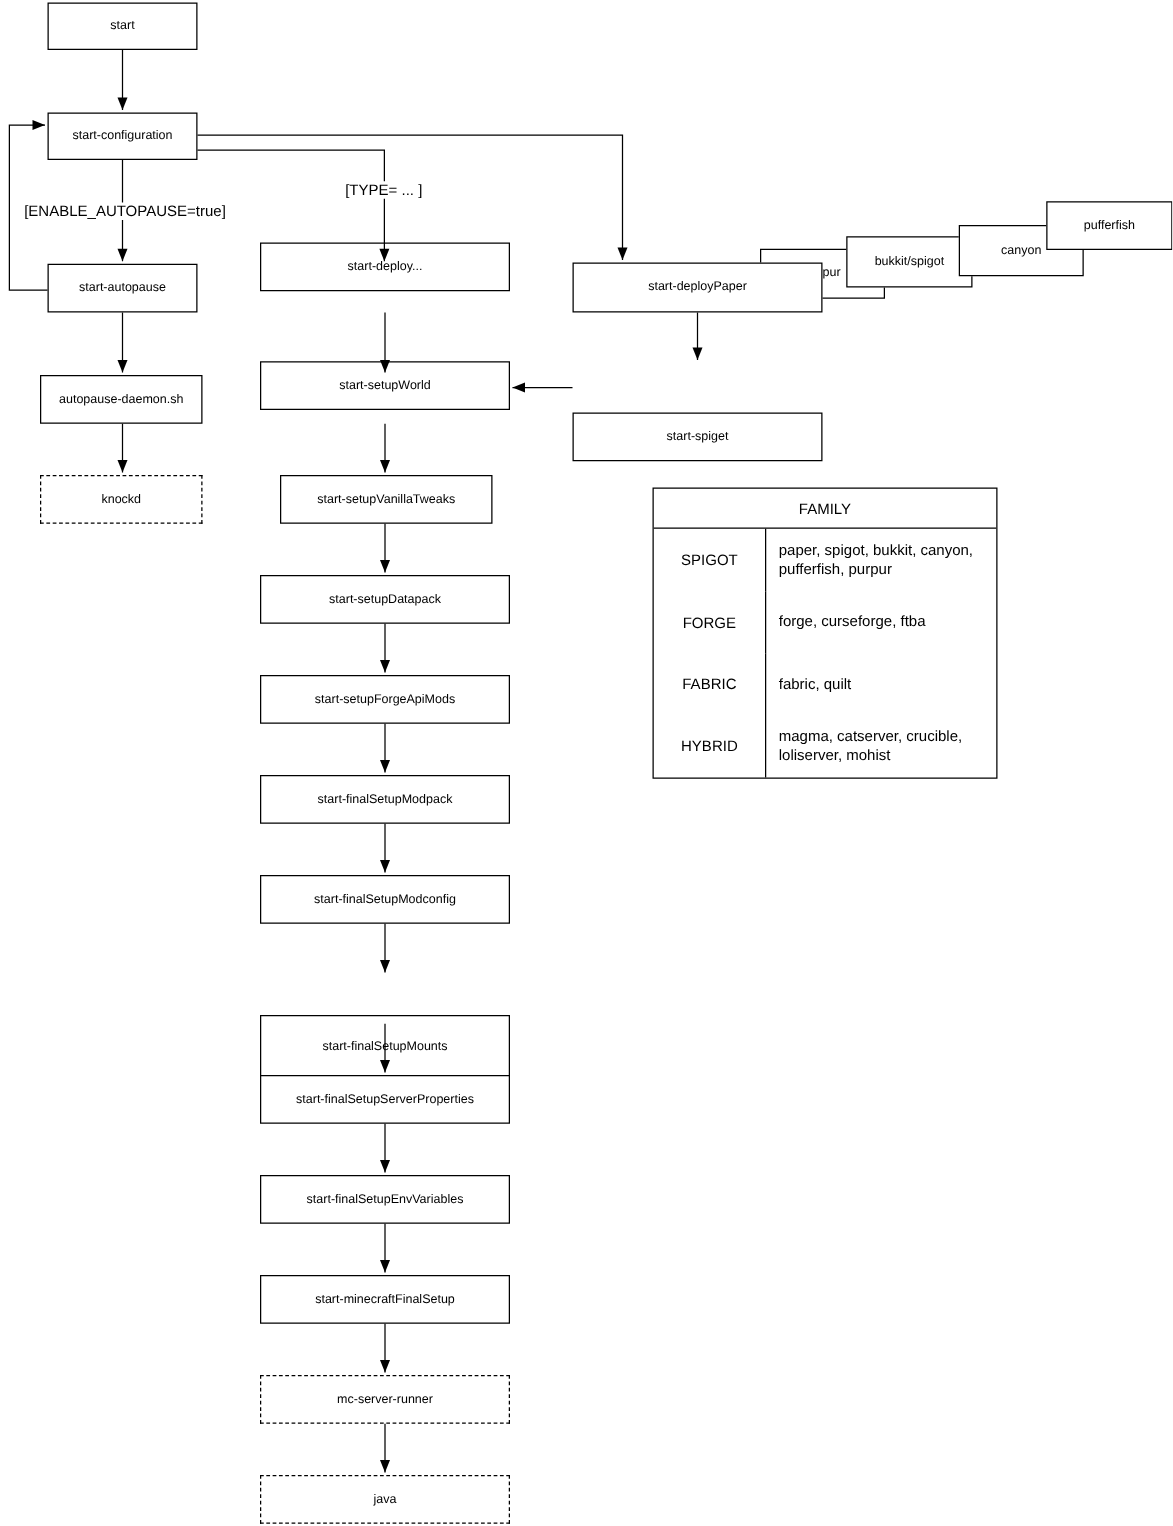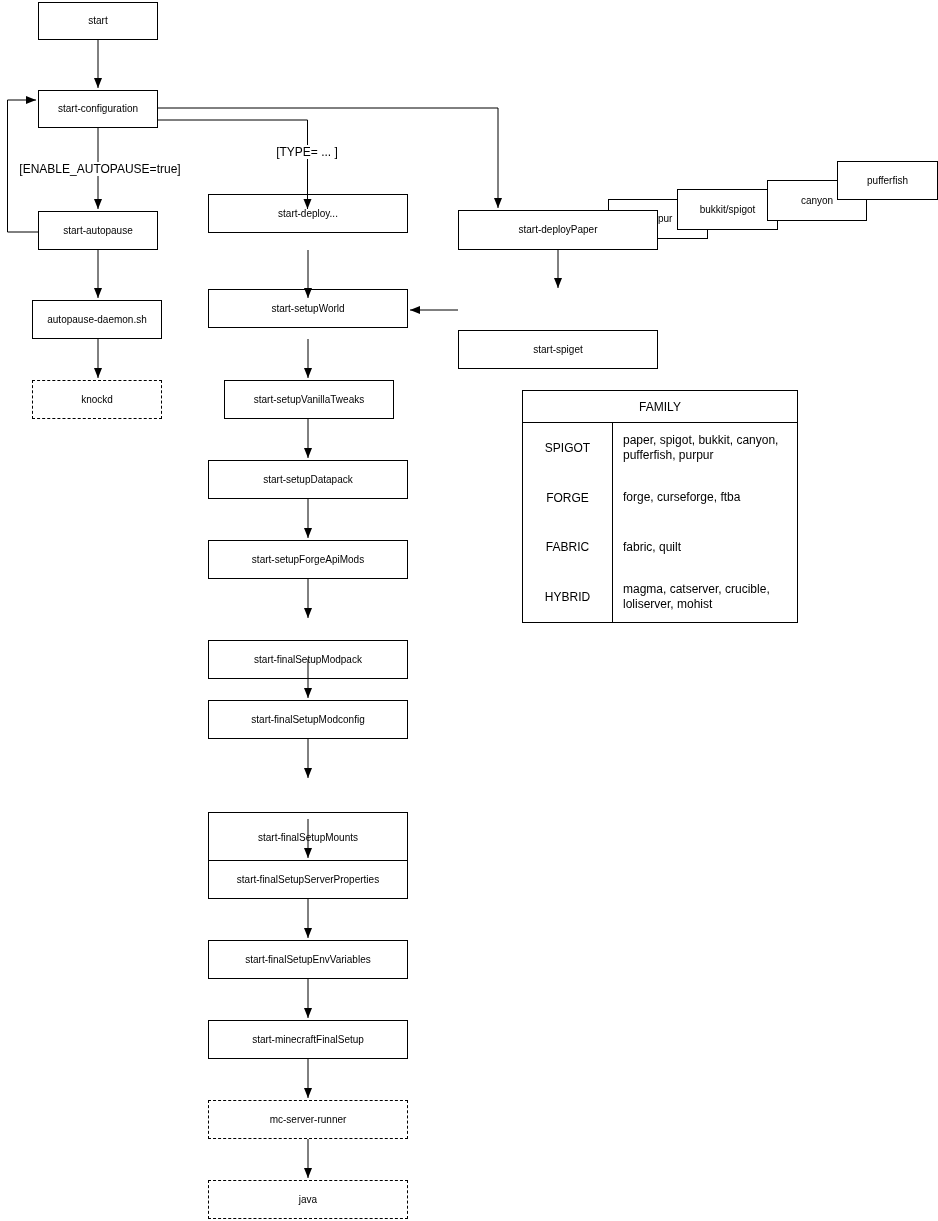--- a/index.html
+++ b/index.html
@@ -103,21 +103,21 @@
   <div class="node" style="left:38px; top:90px; width:120px; height:38px;">start-configuration</div>
   <div class="node" style="left:38px; top:211px; width:120px; height:39px;">start-autopause</div>
   <div class="node" style="left:32px; top:300px; width:130px; height:39px;">autopause-daemon.sh</div>
   <div class="node dashed" style="left:32px; top:380px; width:130px; height:39px;">knockd</div>
 
   <div class="node" style="left:208px; top:194px; width:200px; height:39px;">start-deploy...</div>
   <div class="node" style="left:208px; top:289px; width:200px; height:39px;">start-setupWorld</div>
   <div class="node" style="left:224px; top:380px; width:170px; height:39px;">start-setupVanillaTweaks</div>
   <div class="node" style="left:208px; top:460px; width:200px; height:39px;">start-setupDatapack</div>
   <div class="node" style="left:208px; top:540px; width:200px; height:39px;">start-setupForgeApiMods</div>
-  <div class="node" style="left:208px; top:620px; width:200px; height:39px;margin-top:20px;">start-finalSetupModpack</div>
+  <div class="node" style="left:208px; top:620px; width:200px; height:39px;">start-finalSetupModpack</div>
   <div class="node" style="left:208px; top:700px; width:200px; height:39px;">start-finalSetupModconfig</div>
   <div class="node" style="left:208px; top:812px; width:200px; height:51px;">start-finalSetupMounts</div>
   <div class="node" style="left:208px; top:860px; width:200px; height:39px;">start-finalSetupServerProperties</div>
   <div class="node" style="left:208px; top:940px; width:200px; height:39px;">start-finalSetupEnvVariables</div>
   <div class="node" style="left:208px; top:1020px; width:200px; height:39px;">start-minecraftFinalSetup</div>
   <div class="node dashed" style="left:208px; top:1100px; width:200px; height:39px;">mc-server-runner</div>
   <div class="node dashed" style="left:208px; top:1180px; width:200px; height:39px;">java</div>
 
   <div class="node z5" style="left:458px; top:210px; width:200px; height:40px;">start-deployPaper</div>
   <div class="node" style="left:458px; top:290px; width:200px; height:39px;margin-top:40px;">start-spiget</div>

